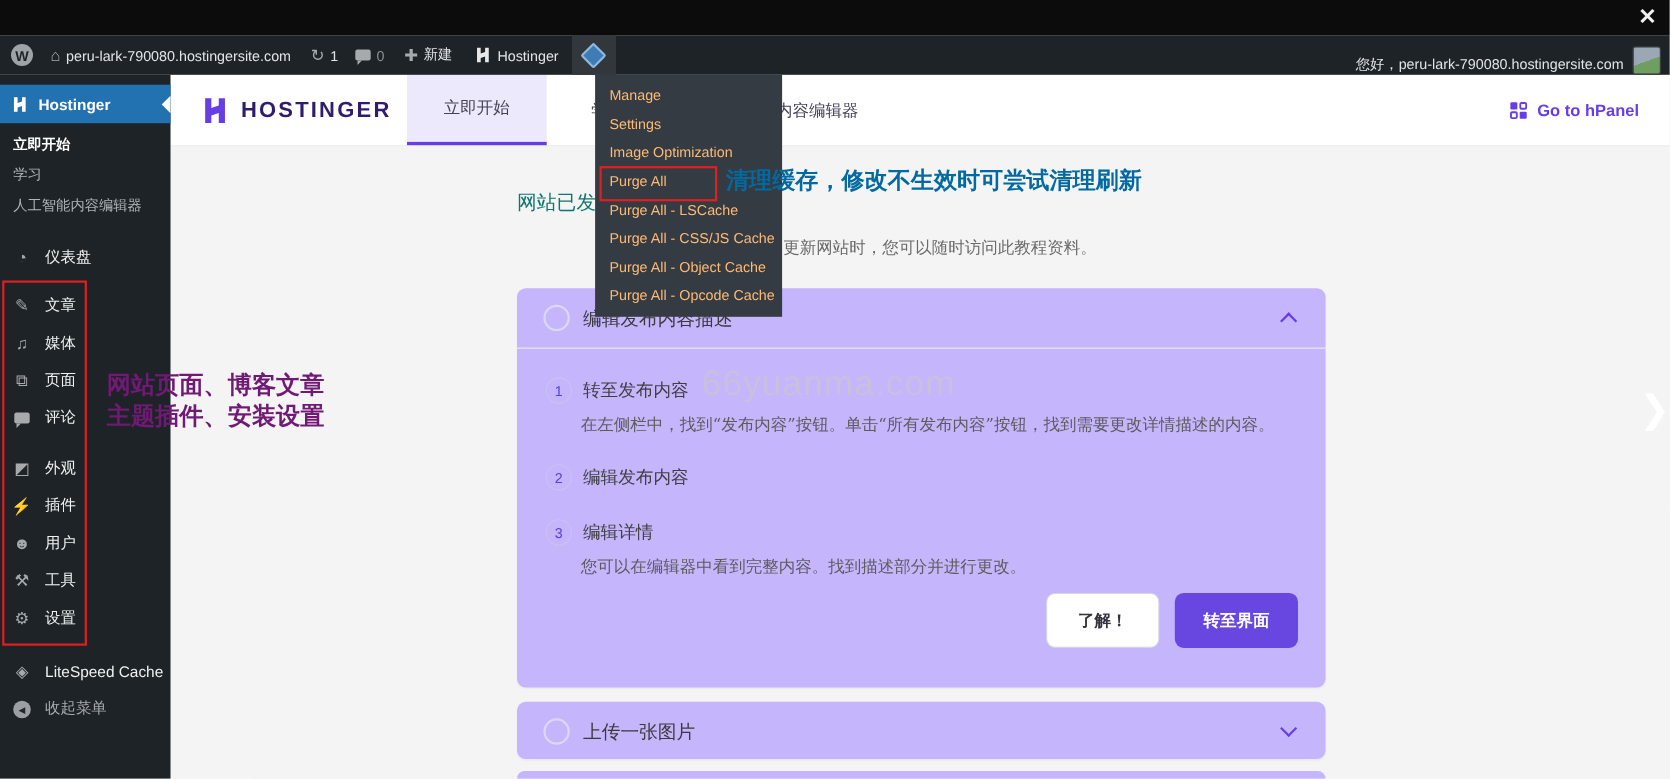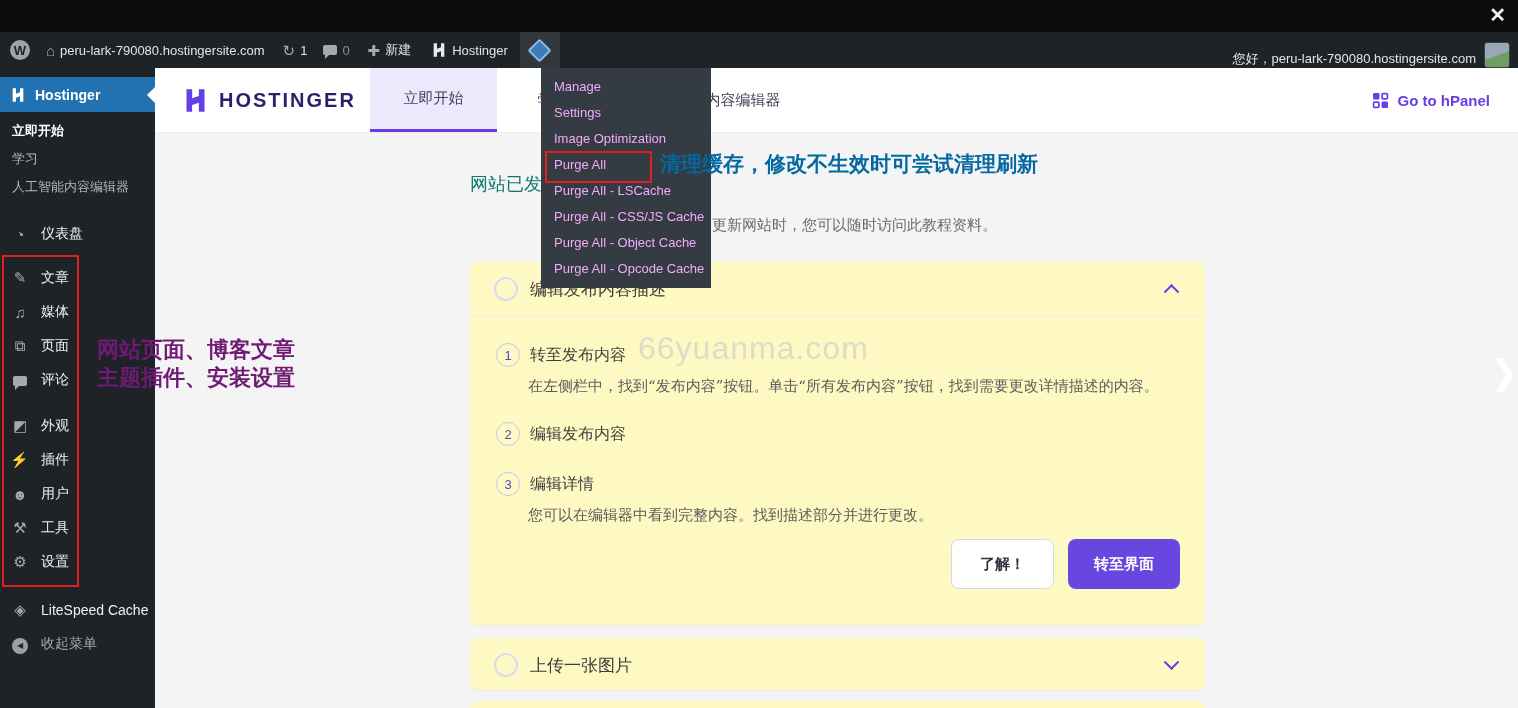--- a/index.html
+++ b/index.html
@@ -40,35 +40,35 @@
   
   .hdr{left:155px;top:68px;width:1363px;height:64px;background:#fff;z-index:10;box-shadow:0 1px 0 #ececec;}
   .brand{position:absolute;left:27px;top:0;height:64px;display:flex;align-items:center;gap:10px;}
   .brand-text{font-size:20px;font-weight:bold;letter-spacing:2px;color:#2f1c6a;}
   .tab{position:absolute;top:0;height:64px;display:flex;align-items:center;justify-content:center;font-size:15px;color:#45425a;cursor:pointer;}
   .tab.active{background:#ece9fc;border-bottom:3px solid #673de6;height:61px;}
   .hpanel{position:absolute;right:28px;top:0;height:64px;display:flex;align-items:center;gap:8px;color:#673de6;font-weight:bold;font-size:15px;cursor:pointer;}
 
   
   .dropdown{left:541px;top:68px;width:170px;height:220px;background:#353b42;z-index:50;padding-top:6px;box-sizing:border-box;}
-  .dd-item{height:26px;line-height:26px;padding-left:13px;font-size:13px;color:#f0abfc;cursor:pointer;white-space:nowrap;}
+  .dd-item{height:26px;line-height:26px;padding-left:13px;font-size:13px;color:#fdba74;cursor:pointer;white-space:nowrap;}
   .purge-box{left:545px;top:151px;width:103px;height:28px;border:2px solid #e02020;z-index:60;}
   .note-purge{left:660px;top:150px;font-size:21px;font-weight:bold;color:#0369a1;z-index:60;white-space:nowrap;}
 
   
   .sb-redbox{left:2px;top:255px;width:73px;height:328px;border:2px solid #e02020;z-index:40;}
   .sb-note{left:97px;top:336px;font-size:22px;line-height:28px;font-weight:bold;color:#701a75;z-index:40;white-space:nowrap;}
 
   
   .serif{font-family:"DejaVu Serif","Liberation Serif",serif;}
   .content-title{left:470px;top:172px;width:735px;text-align:left;font-size:18px;color:#0f766e;z-index:6;}
   .content-sub{left:712px;top:216px;font-size:15px;color:#6a6a6a;z-index:6;}
   .watermark{left:638px;top:330px;font-size:32px;color:#c9c9c9;opacity:.6;letter-spacing:1px;z-index:7;}
 
-  .card{background:#fef9c3;border-radius:8px;box-shadow:0 1px 2px rgba(0,0,0,.04);z-index:5;}
+  .card{background:#c4b5fd;border-radius:8px;box-shadow:0 1px 2px rgba(0,0,0,.04);z-index:5;}
   .card1{left:470px;top:262px;width:735px;height:363px;}
   .card2{left:470px;top:638px;width:735px;height:52px;}
   .card3{left:470px;top:701px;width:735px;height:7px;border-radius:8px 8px 0 0;}
   .card-hd{position:relative;height:54px;display:flex;align-items:center;}
   .card1 .card-hd{border-bottom:1px solid #ededed;}
   .todo-circ{width:20px;height:20px;border-radius:50%;border:2px solid #ddd8f2;margin-left:24px;}
   .card-title{margin-left:12px;font-size:17px;color:#3a3a3a;}
   .chev{position:absolute;right:28px;top:50%;width:9px;height:9px;border-right:2px solid #673de6;border-bottom:2px solid #673de6;}
   .chev.up{transform:translateY(-25%) rotate(-135deg);}
   .chev.down{transform:translateY(-75%) rotate(45deg);}

